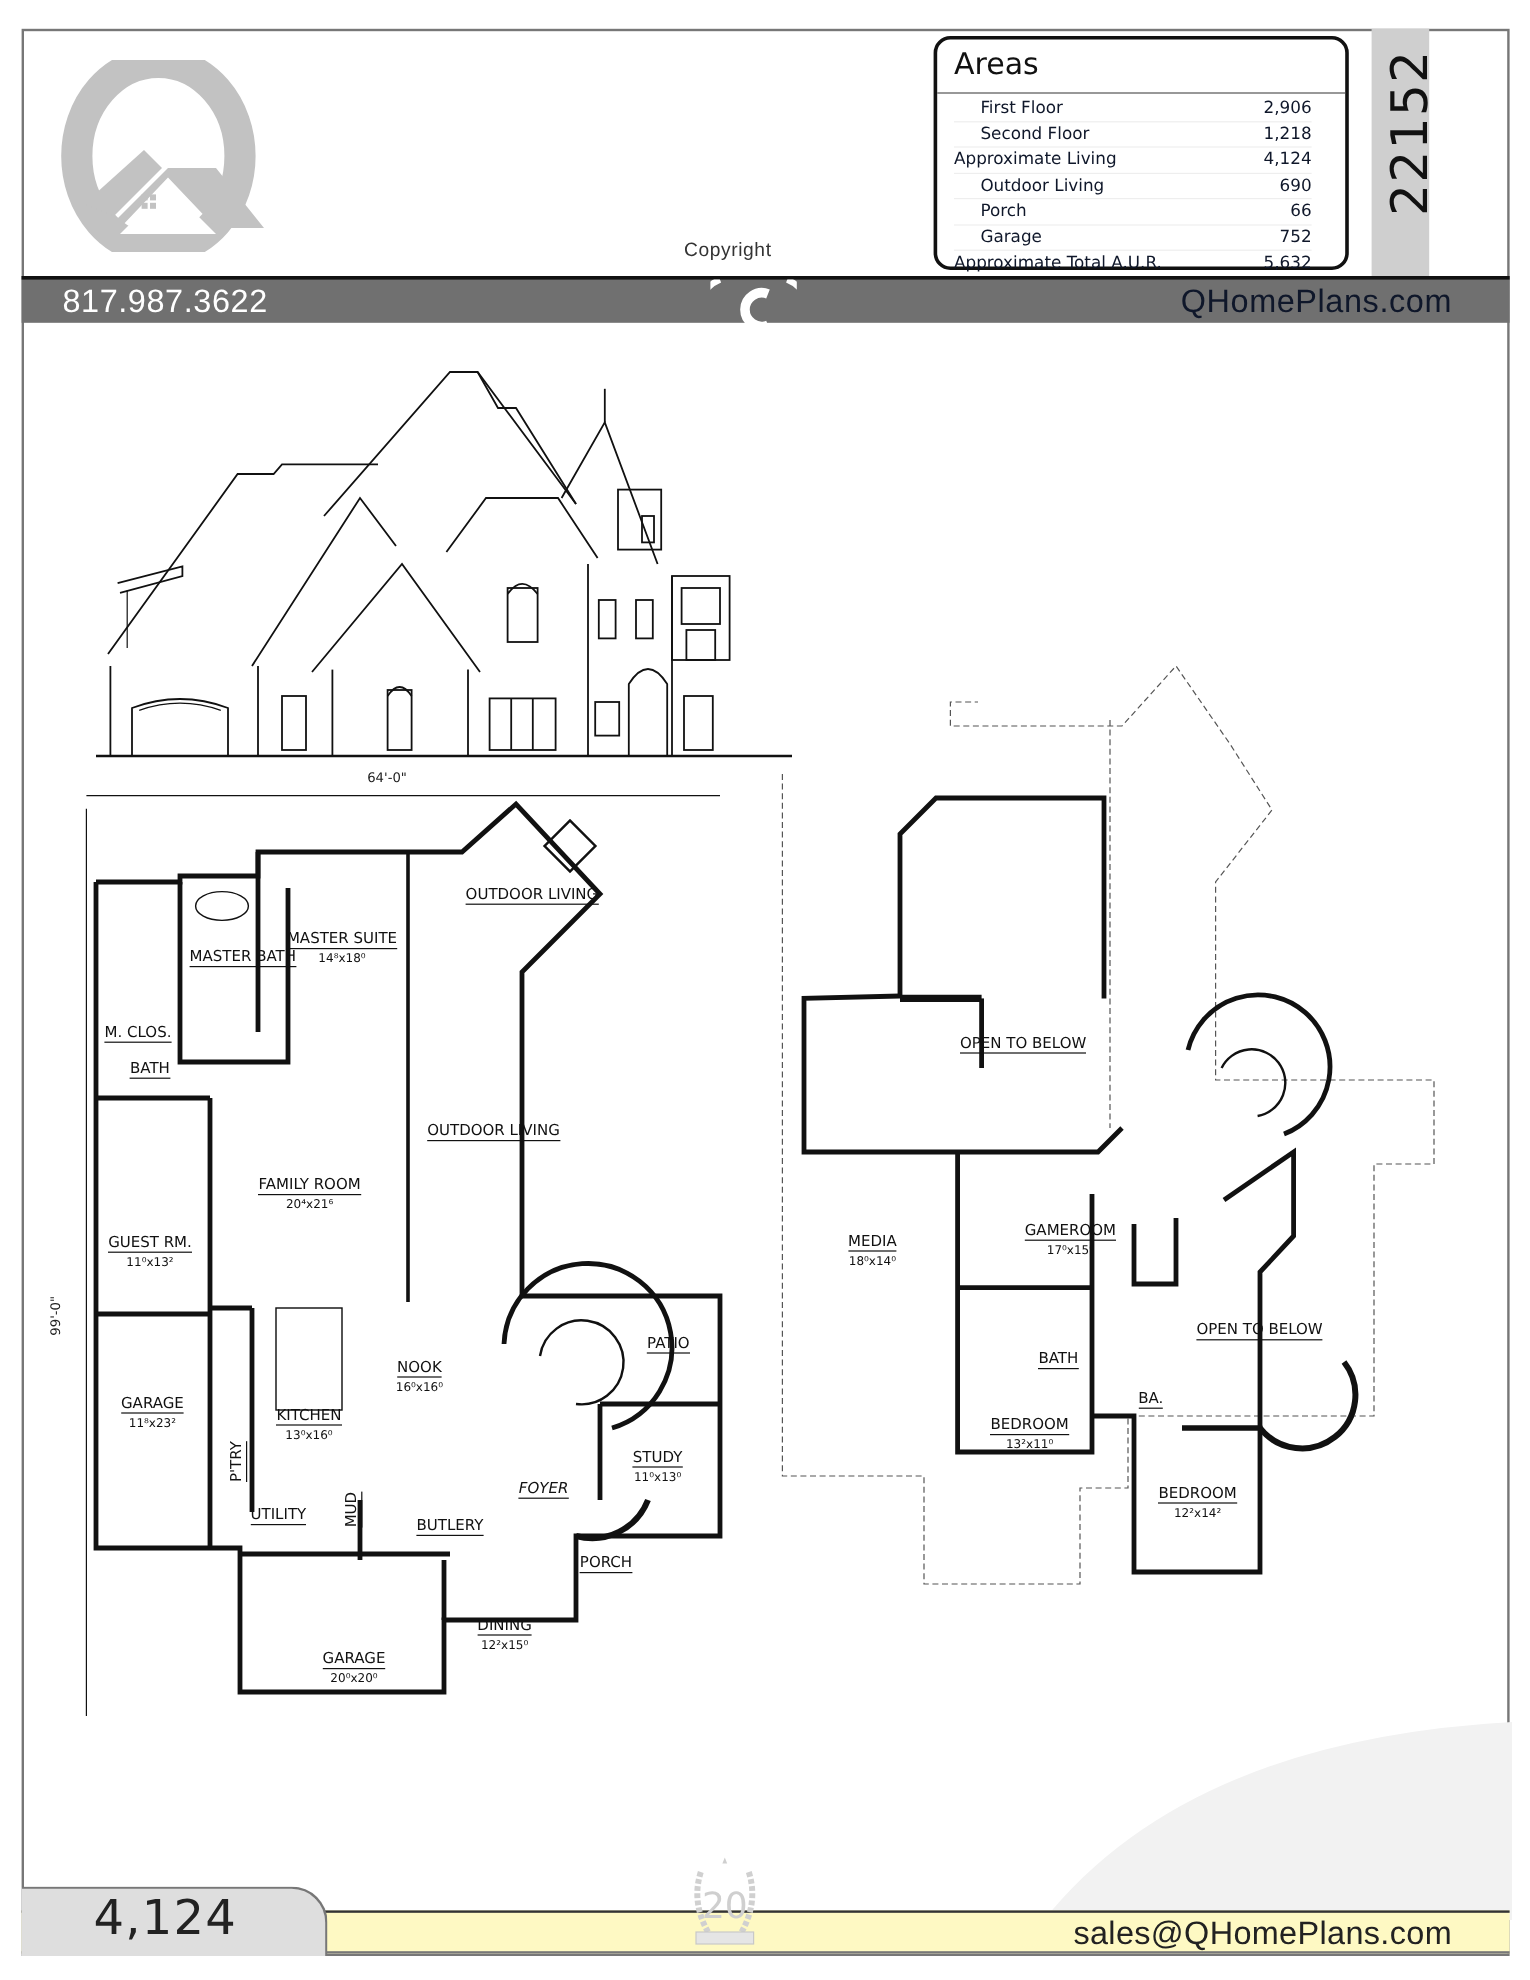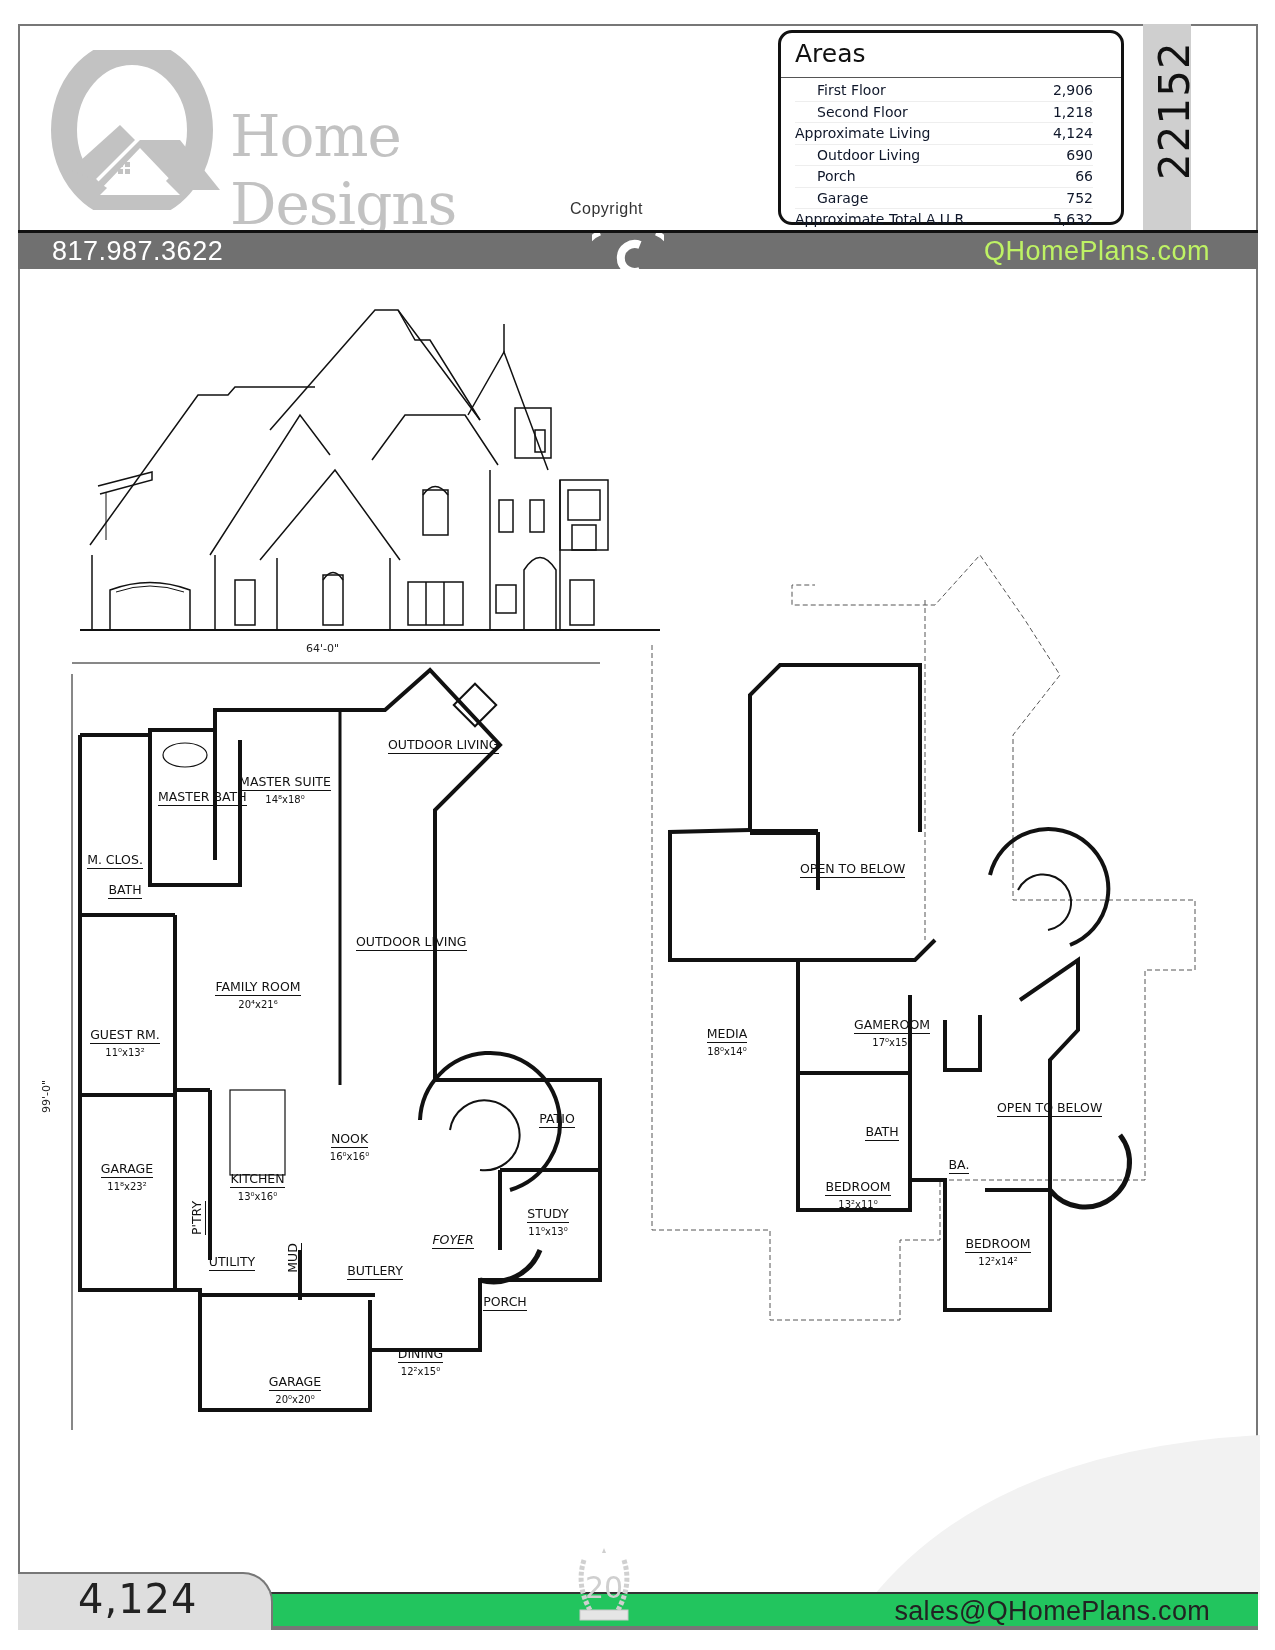--- a/index.html
+++ b/index.html
@@ -19,35 +19,35 @@
   .areas-table { position: absolute; left: 14px; right: 28px; top: 47px; font-family: "DejaVu Sans", sans-serif; font-size: 14px; color: #0f172a; }
   .areas-row { display: flex; justify-content: space-between; height: 21.5px; line-height: 21.5px; border-bottom: 1px solid #eee; }
   .areas-row.indent .areas-label { padding-left: 22px; }
   .areas-row:last-child { border-bottom: none; }
 
   .plan-id-tab { position: absolute; left: 1143px; top: 24px; width: 48px; height: 206px; background: #cfcfcf; }
   .plan-id { position: absolute; left: 1150px; top: 180px; transform-origin: 0 0; transform: rotate(-90deg); font-family: "DejaVu Sans", sans-serif; font-size: 42px; color: #111; letter-spacing: 1px; }
 
   .header-bar { position: absolute; left: 18px; top: 230px; width: 1240px; height: 39px; background: #707070; border-top: 3px solid #111; }
   .phone { position: absolute; left: 34px; top: 3px; font-family: "Liberation Sans", sans-serif; font-size: 27px; color: #fff; letter-spacing: 0.5px; }
-  .website { position: absolute; right: 48px; top: 3px; font-family: "Liberation Sans", sans-serif; font-size: 27px; color: #bef264; letter-spacing: 0.5px; }
+  .website { position: absolute; right: 48px; top: 3px; font-family: "Liberation Sans", sans-serif; font-size: 27px; color: #0f172a; letter-spacing: 0.5px; }
   .copyright-icon { position: absolute; left: 574px; top: 0px; width: 72px; height: 52px; }
 
   
   .elevation { position: absolute; left: 80px; top: 290px; width: 580px; height: 350px; }
   .first-floor { position: absolute; left: 40px; top: 650px; width: 590px; height: 790px; }
   .second-floor { position: absolute; left: 640px; top: 540px; width: 600px; height: 880px; }
 
   .room-label { position: absolute; font-family: "DejaVu Sans", sans-serif; font-size: 12.5px; color: #111; text-align: center; line-height: 14px; }
   .room-label .name { display: inline-block; border-bottom: 1.5px solid #111; padding-bottom: 1px; white-space: nowrap; }
   .room-label .dim { display: block; font-size: 10px; margin-top: 2px; white-space: nowrap; }
   .dim-label { position: absolute; font-family: "DejaVu Sans", sans-serif; font-size: 11px; color: #222; }
 
   
-  .footer-bar { position: absolute; left: 18px; top: 1592px; width: 1240px; height: 36px; background: #22c55e; border-top: 2px solid #333; border-bottom: 2px solid #777; }
+  .footer-bar { position: absolute; left: 18px; top: 1592px; width: 1240px; height: 36px; background: #fef9c3; border-top: 2px solid #333; border-bottom: 2px solid #777; }
   .sqft-tab { position: absolute; left: 18px; top: 1572px; width: 255px; height: 58px; background: #dedede; border-top: 2px solid #777; border-right: 2px solid #777; border-top-right-radius: 30px; }
   .sqft-value { position: absolute; left: 60px; top: 2px; font-family: "DejaVu Sans", sans-serif; font-size: 40px; color: #222; letter-spacing: 1px; }
   .email { position: absolute; right: 48px; top: 2px; font-family: "Liberation Sans", sans-serif; font-size: 27px; color: #222; letter-spacing: 0.3px; }
   .badge { position: absolute; left: 572px; top: 1530px; width: 64px; height: 100px; }
   .swoosh { position: absolute; left: 870px; top: 1430px; width: 390px; height: 170px; }
 </style>
 </head>
 <body>
 
 <div class="sheet"></div>
@@ -56,21 +56,20 @@
   <svg width="200" height="160" viewBox="0 0 200 160">
     <ellipse cx="92" cy="80" rx="68" ry="78" fill="none" stroke="#c2c2c2" stroke-width="26"></ellipse>
     <polygon points="40,150 100,90 140,90 180,140 140,140 100,98 60,140" fill="#c2c2c2"></polygon>
     <polygon points="60,145 100,105 140,145" fill="#fff"></polygon>
     <polygon points="30,120 80,75 95,90 55,130" fill="#c2c2c2"></polygon>
     <rect x="78" y="112" width="5" height="5" fill="#c2c2c2"></rect>
       <rect x="85" y="112" width="5" height="5" fill="#c2c2c2"></rect>
     <rect x="78" y="119" width="5" height="5" fill="#c2c2c2"></rect>
       <rect x="85" y="119" width="5" height="5" fill="#c2c2c2"></rect>
   </svg>
-  <div class="logo-text">Home Designs</div>
 </div>
 
 <div class="copyright-label">Copyright</div>
 
 <div class="areas-box">
   <div class="areas-title">Areas</div>
   <div class="areas-rule"></div>
   <div class="areas-table">
     <div class="areas-row indent">
       <span class="areas-label">First Floor</span>

